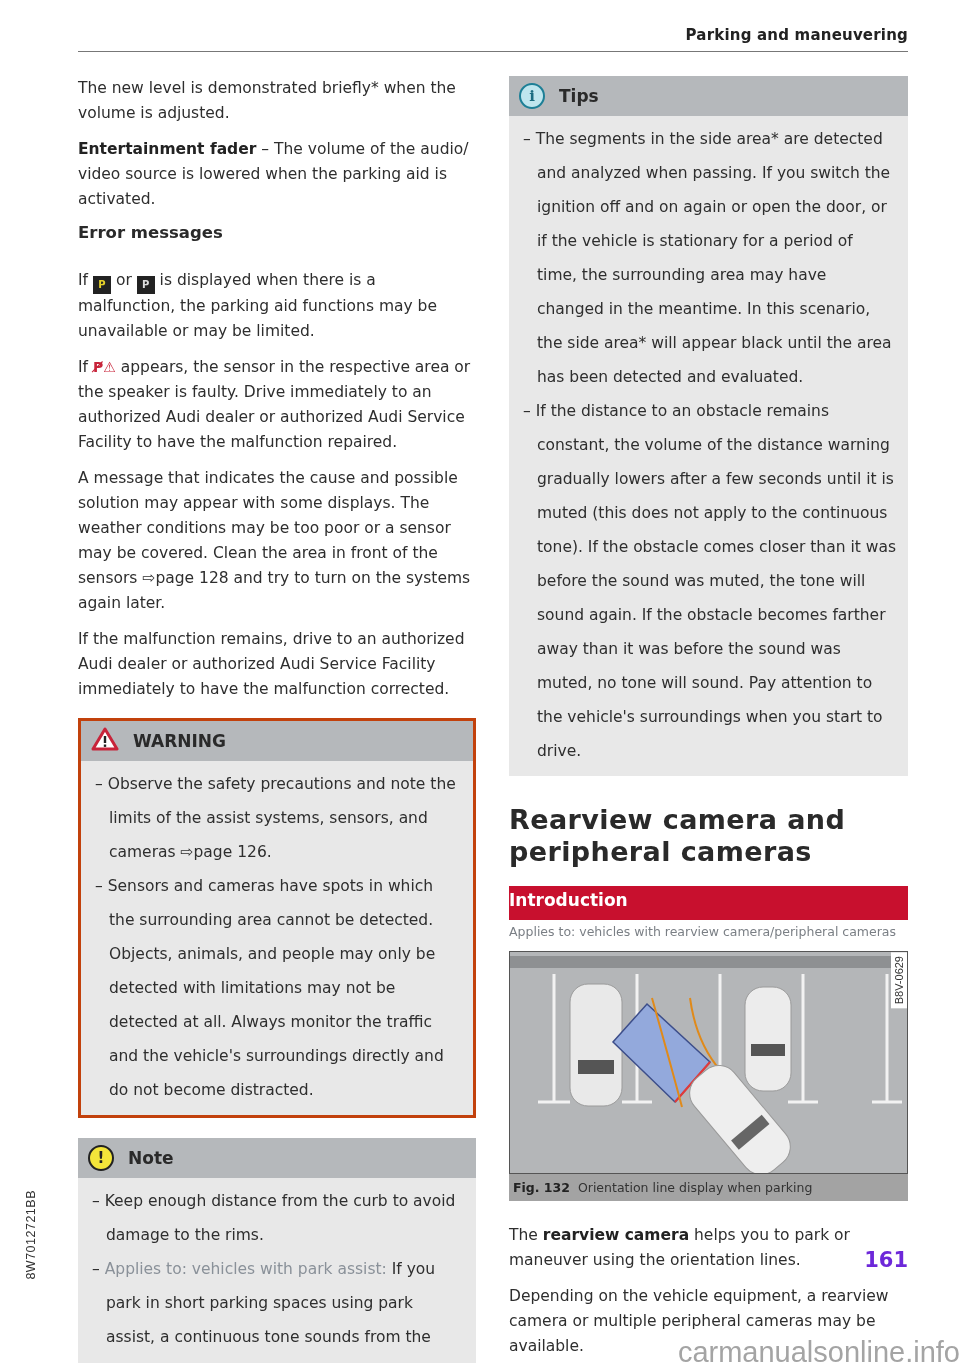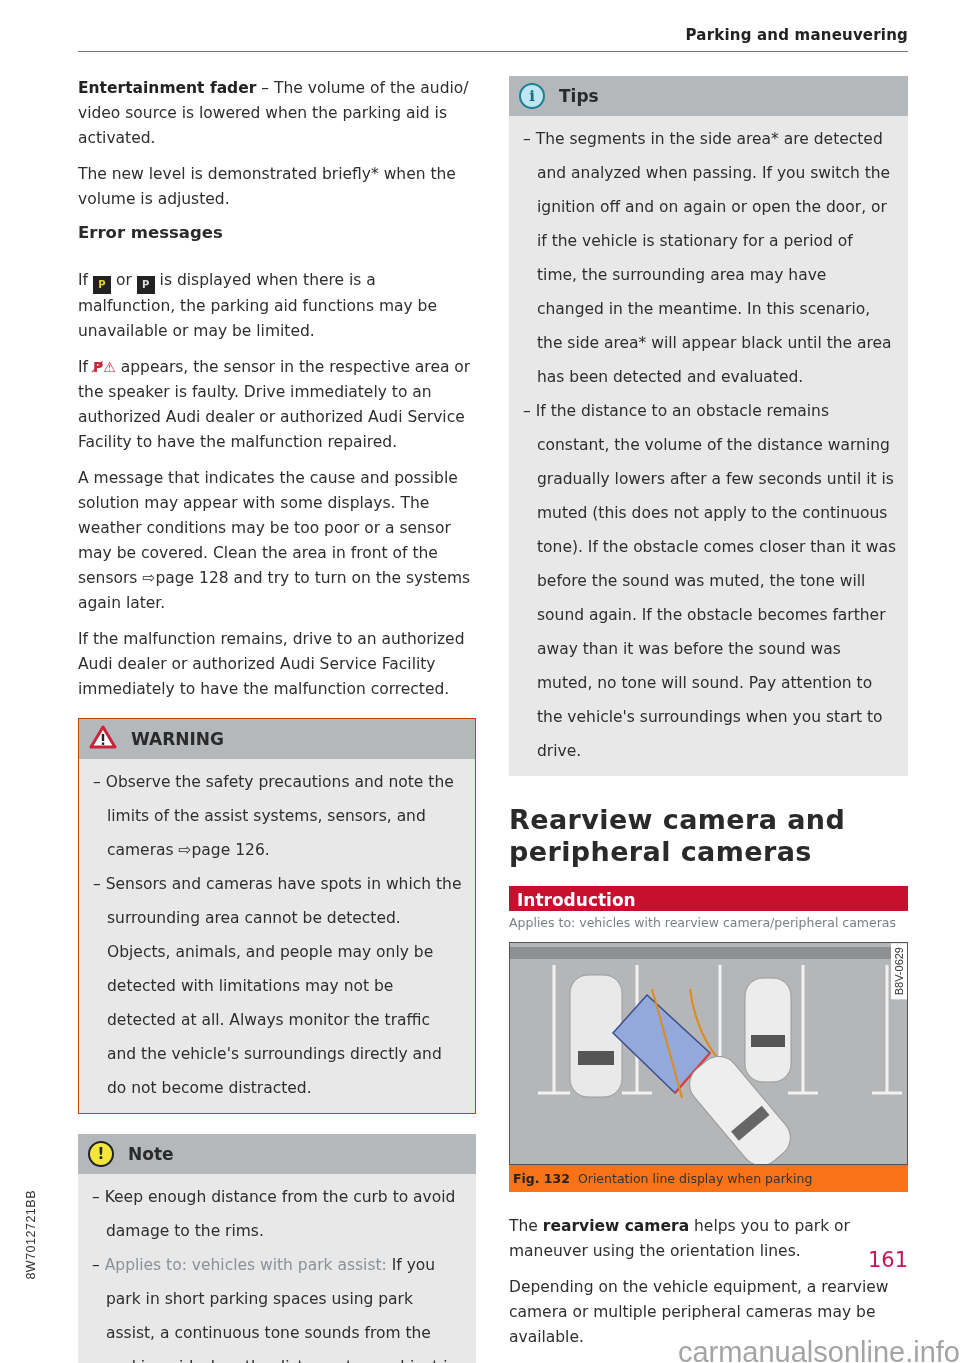--- a/index.html
+++ b/index.html
@@ -21,51 +21,51 @@
   .icon-box { display: inline-block; vertical-align: -3px; width: 18px; height: 18px; background: #222; color: #ddd; font-size: 10px; font-weight: bold; text-align: center; line-height: 18px; }
   .icon-box.yellow { color: #e6d22a; }
 
   .box { background: #e8e8e8; margin-bottom: 18px; }
   .box-head { background: #b5b8bb; height: 40px; display: flex; align-items: center; padding-left: 10px; font-weight: bold; font-size: 17px; color: #2a2a2a; }
   .box-head .hicon { margin-right: 14px; }
   .box-body { padding: 6px 12px 8px 14px; }
   .box ul { list-style: none; }
   .box li { font-size: 15.5px; line-height: 34px; padding-left: 14px; text-indent: -14px; color: #2e2e2e; }
   .box li::before { content: "– "; }
-  .warning-box { border: 1px solid #c2410c; }
+  .warning-box { border: 3px solid #c2410c; }
   .muted { color: #8a9199; }
 
   .circle-icon { width: 26px; height: 26px; border-radius: 50%; display: inline-flex; align-items: center; justify-content: center; font-weight: bold; font-size: 15px; border: 2px solid #222; }
   .circle-info { background: #bfe6ee; color: #1a6c80; border-color: #1d7f96; font-family: "DejaVu Serif", serif; }
   .circle-note { background: #f3e53a; color: #222; }
 
   .big-title { font-size: 27px; font-weight: bold; line-height: 32px; color: #2a2a2a; margin: 24px 0 18px; letter-spacing: 0.4px; }
-  .red-bar { background: #c8102e; color: #fff; font-weight: bold; font-size: 17px; height: 25px; line-height: 29px; padding-left: 8px; }
+  .red-bar { background: #c8102e; color: #fff; font-weight: bold; font-size: 17px; height: 34px; line-height: 29px; padding-left: 0; }
   .applies { font-size: 12.5px; color: #7a7f85; margin: 4px 0 12px; }
 
   .figure { border: 1px solid #555; height: 223px; background: #b3b5b7; position: relative; overflow: hidden; }
-  .fig-caption { background: #f97316; font-size: 12.5px; padding: 6px 4px; color: #333; margin-bottom: 22px; }
+  .fig-caption { background: #a3a3a3; font-size: 12.5px; padding: 6px 4px; color: #333; margin-bottom: 22px; }
   .fig-caption b { color: #222; }
   .fig-id { position: absolute; right: 0; top: 0; background: #fff; font-size: 11px; color: #333; writing-mode: vertical-rl; transform: rotate(180deg); padding: 4px 2px; font-family: "Liberation Sans", sans-serif; }
 
   .next-arrow { position: absolute; right: 0; width: 0; height: 0; border-left: 11px solid #444; border-top: 6px solid transparent; border-bottom: 6px solid transparent; }
 
-  .page-number { position: absolute; right: 52px; top: 1248px; font-weight: normal; font-size: 21px; color: #be185d; }
+  .page-number { position: absolute; right: 52px; top: 1248px; font-weight: bold; font-size: 21px; color: #6d28d9; }
   .side-code { position: absolute; left: 24px; top: 1190px; writing-mode: vertical-rl; transform: rotate(180deg); font-family: "Liberation Sans", sans-serif; font-size: 12.5px; color: #333; letter-spacing: 0.5px; }
   .watermark { position: absolute; right: 0; top: 1336px; font-family: "Liberation Sans", sans-serif; font-size: 29px; color: #a4a4a4; }
 </style>
 </head>
 <body>
 
 <div class="header-title">Parking and maneuvering</div>
 <div class="header-rule"></div>
 
 <div class="col col-left">
+  <p class="body">The new level is demonstrated briefly* when the volume is adjusted.</p>
   <p class="body"><b>Entertainment fader</b><span> – The volume of the audio/ video source is lowered when the parking aid is activated.</span></p>
-  <p class="body">The new level is demonstrated briefly* when the volume is adjusted.</p>
   <h3 class="sub">Error messages</h3>
 
   <p class="body"><span>If </span><span class="icon-box yellow">P</span><span> or </span><span class="icon-box">P</span><span> is displayed when there is a malfunction, the parking aid functions may be unavailable or may be limited.</span></p>
 
   <p class="body"><span>If </span><span class="icon-fault">P̸⚠</span><span> appears, the sensor in the respective area or the speaker is faulty. Drive immediately to an authorized Audi dealer or authorized Audi Service Facility to have the malfunction repaired.</span></p>
 
   <p class="body"><span>A message that indicates the cause and possible solution may appear with some displays. The weather conditions may be too poor or a sensor may be covered. Clean the area in front of the sensors </span><span>⇨</span><span class="ref">page 128</span><span> and try to turn on the systems again later.</span></p>
 
   <p class="body">If the malfunction remains, drive to an authorized Audi dealer or authorized Audi Service Facility immediately to have the malfunction corrected.</p>
 

